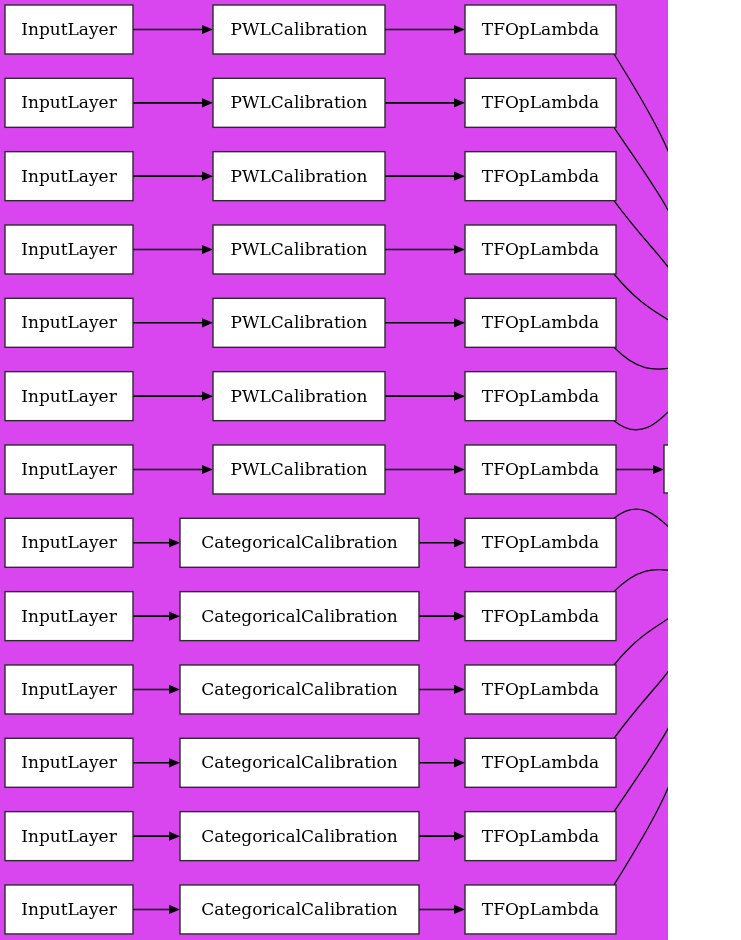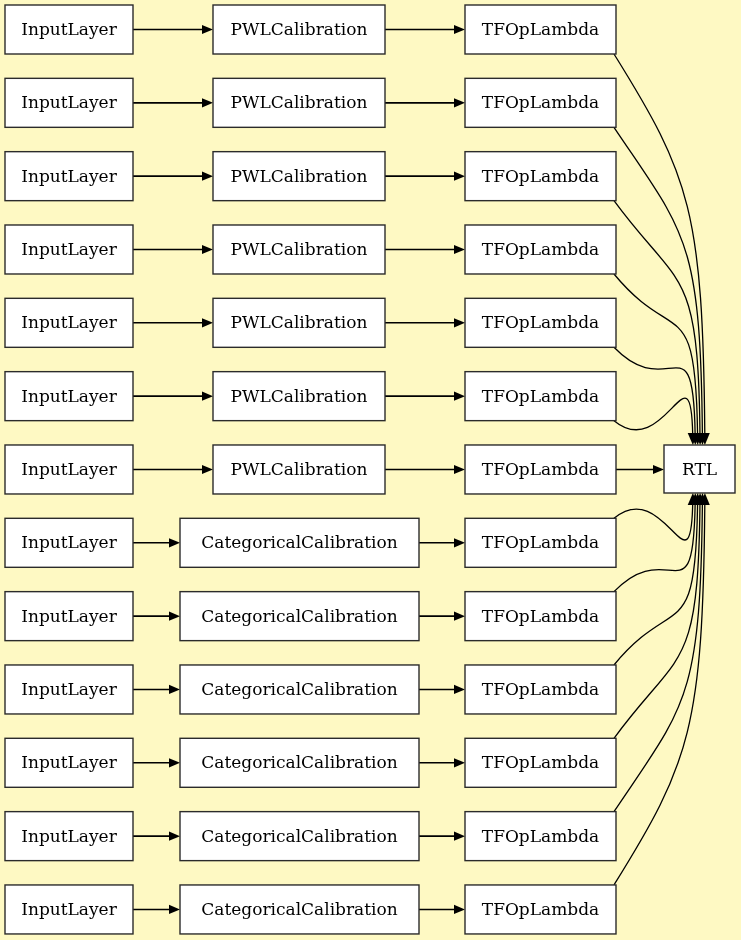--- a/index.html
+++ b/index.html
@@ -2,25 +2,26 @@
 <html><head>
 <meta charset="utf-8">
 <style>
   html, body {
     margin: 0;
     padding: 0;
     background: #ffffff;
   }
   #graph-root {
     position: relative;
-    width: 741px;
+    width: 625px;
     height: 940px;
-    background: #fef9c3;
+    background: #d946ef;
     font-family: "DejaVu Serif", "Liberation Serif", serif;
     overflow: hidden;
+    padding-left: 43px;
   }
   #graph-svg {
     position: absolute;
     left: 0;
     top: 0;
     width: 741px;
     height: 940px;
     display: block;
   }
   .node-box {

